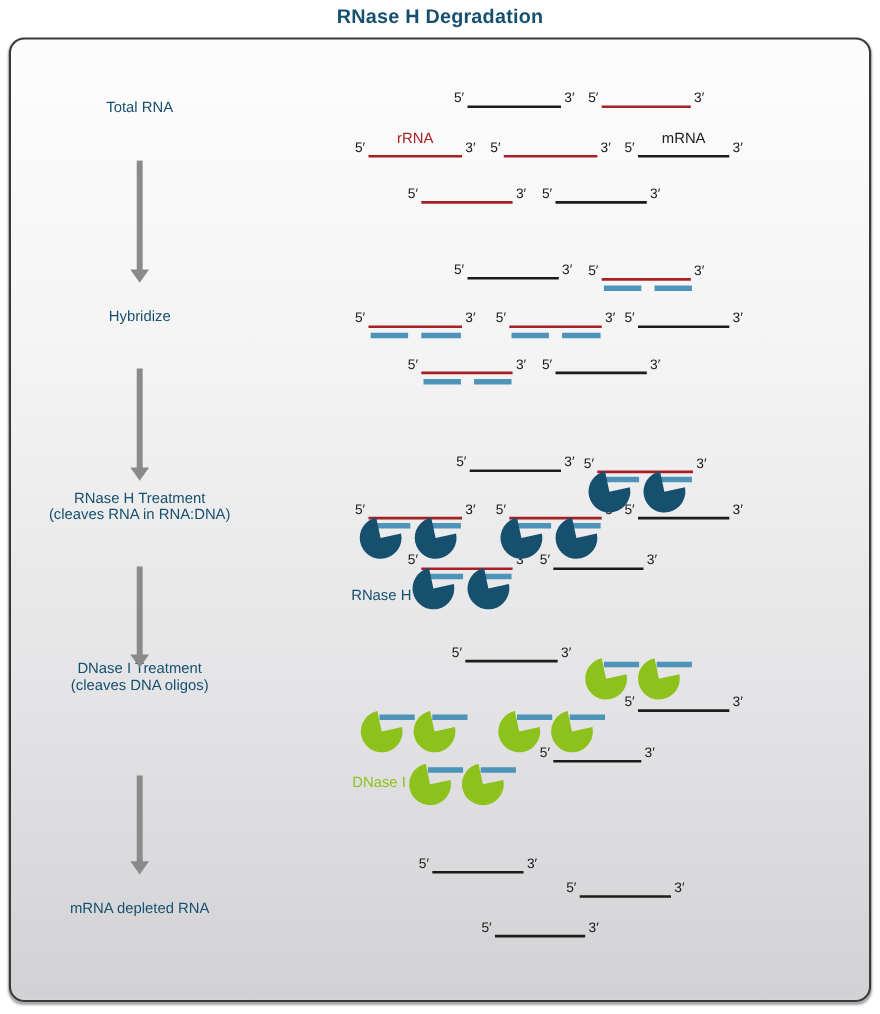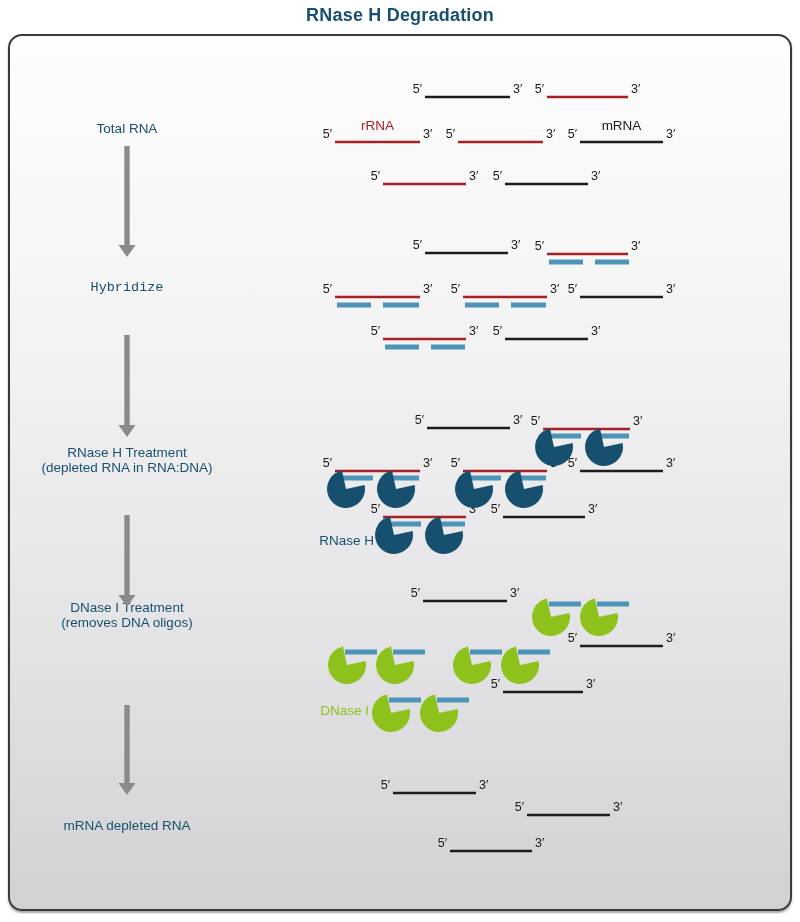--- a/index.html
+++ b/index.html
@@ -18,33 +18,33 @@
         color:var(--navy);font-size:13.5px;line-height:15px;}
   #diagram{position:absolute;left:0;top:0;}
 </style>
 </head>
 <body>
 
 <div class="stage">
   <div class="title">RNase H Degradation</div>
   <div class="panel"></div>
   <div id="steps">
-      <div class="step" style="top: 121px;">
+      <div class="step" style="top: 90px;">
         <div>Total RNA</div>
       </div>
-      <div class="step" style="top: 280px; font-family: Liberation Mono, monospace;">
+      <div class="step" style="top: 280px;">
         <div>Hybridize</div>
       </div>
       <div class="step" style="top: 445px;">
         <div>RNase H Treatment</div>
-        <div>(depleted RNA in RNA:DNA)</div>
+        <div>(cleaves RNA in RNA:DNA)</div>
       </div>
       <div class="step" style="top: 600px;">
         <div>DNase I Treatment</div>
-        <div>(removes DNA oligos)</div>
+        <div>(cleaves DNA oligos)</div>
       </div>
       <div class="step" style="top: 818px;">
         <div>mRNA depleted RNA</div>
       </div>
     </div>
   <svg id="diagram" width="800" height="922" viewBox="0 0 800 922">
       <g fill="#8a8a8a">
         <rect x="124.3" y="146" width="5.4" height="100"></rect>
         <polygon points="118.5,245 135.5,245 127,257"></polygon>
       </g>

